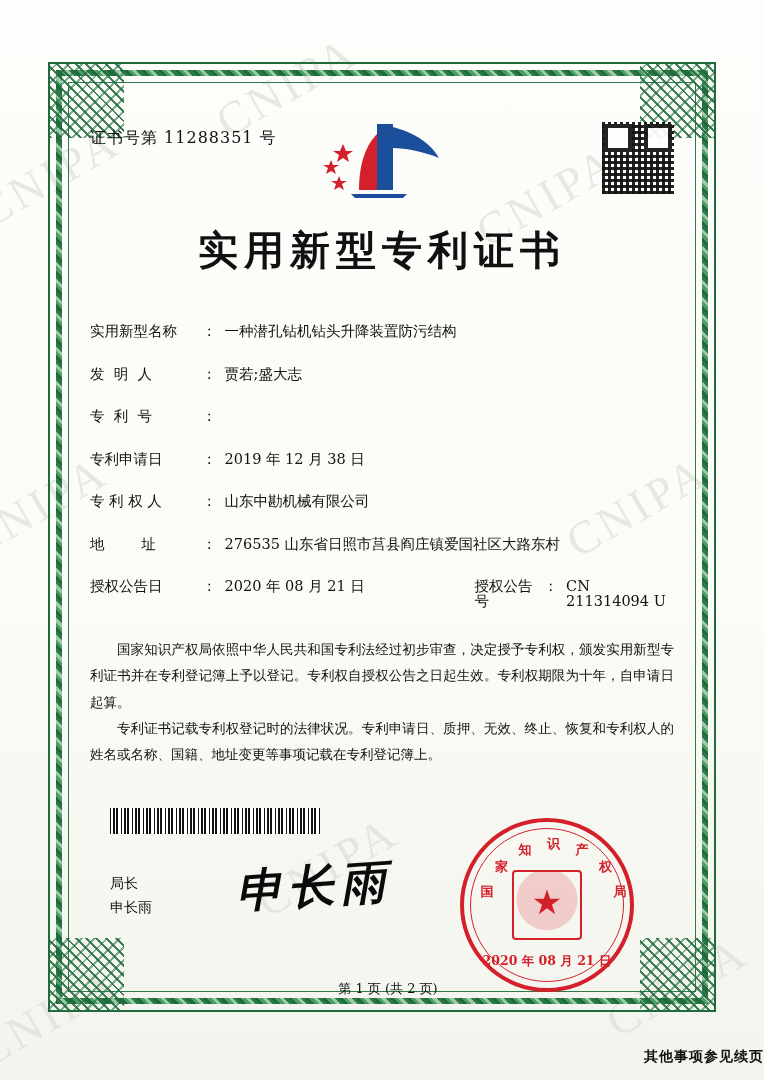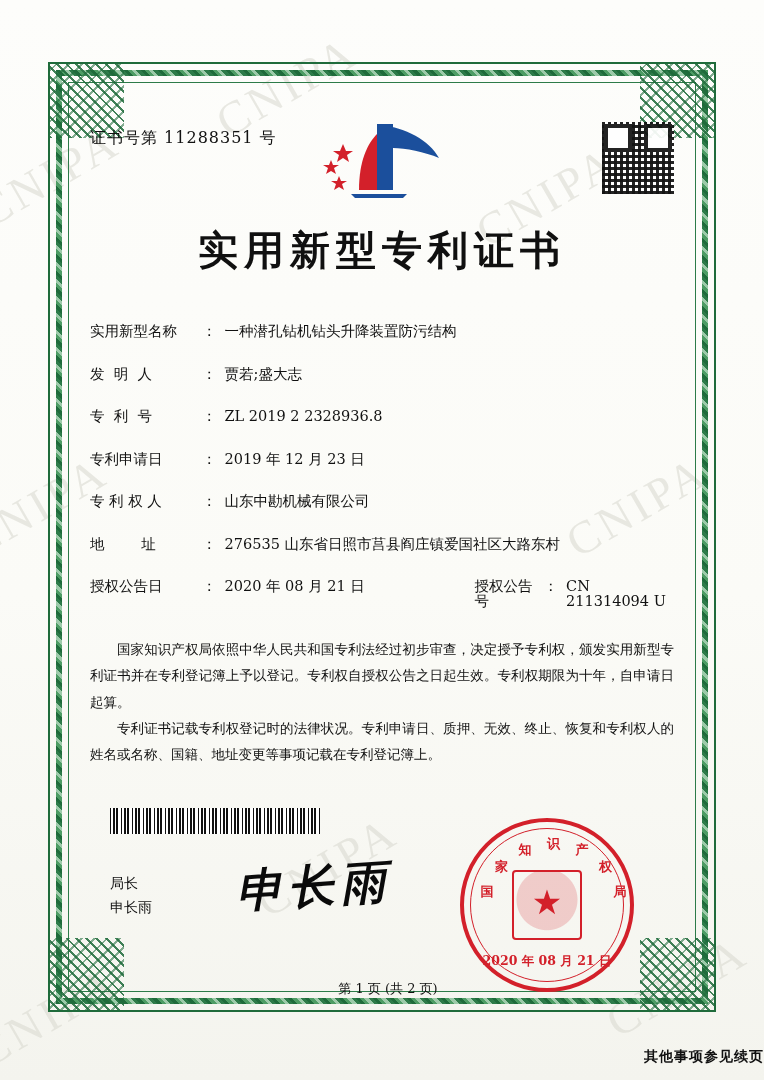--- a/index.html
+++ b/index.html
@@ -328,27 +328,26 @@
 
       <div class="field-row">
         <span class="field-label">发  明  人</span>
         <span class="field-colon">：</span>
         <span class="field-value">贾若;盛大志</span>
       </div>
 
       <div class="field-row">
         <span class="field-label">专  利  号</span>
         <span class="field-colon">：</span>
-        <span class="field-value">ZL 2019 2 2328936.8</span>
       </div>
 
       <div class="field-row">
         <span class="field-label">专利申请日</span>
         <span class="field-colon">：</span>
-        <span class="field-value">2019 年 12 月 23 日</span>
+        <span class="field-value">2019 年 12 月 38 日</span>
       </div>
 
       <div class="field-row">
         <span class="field-label">专 利 权 人</span>
         <span class="field-colon">：</span>
         <span class="field-value">山东中勘机械有限公司</span>
       </div>
 
       <div class="field-row">
         <span class="field-label">地        址</span>

